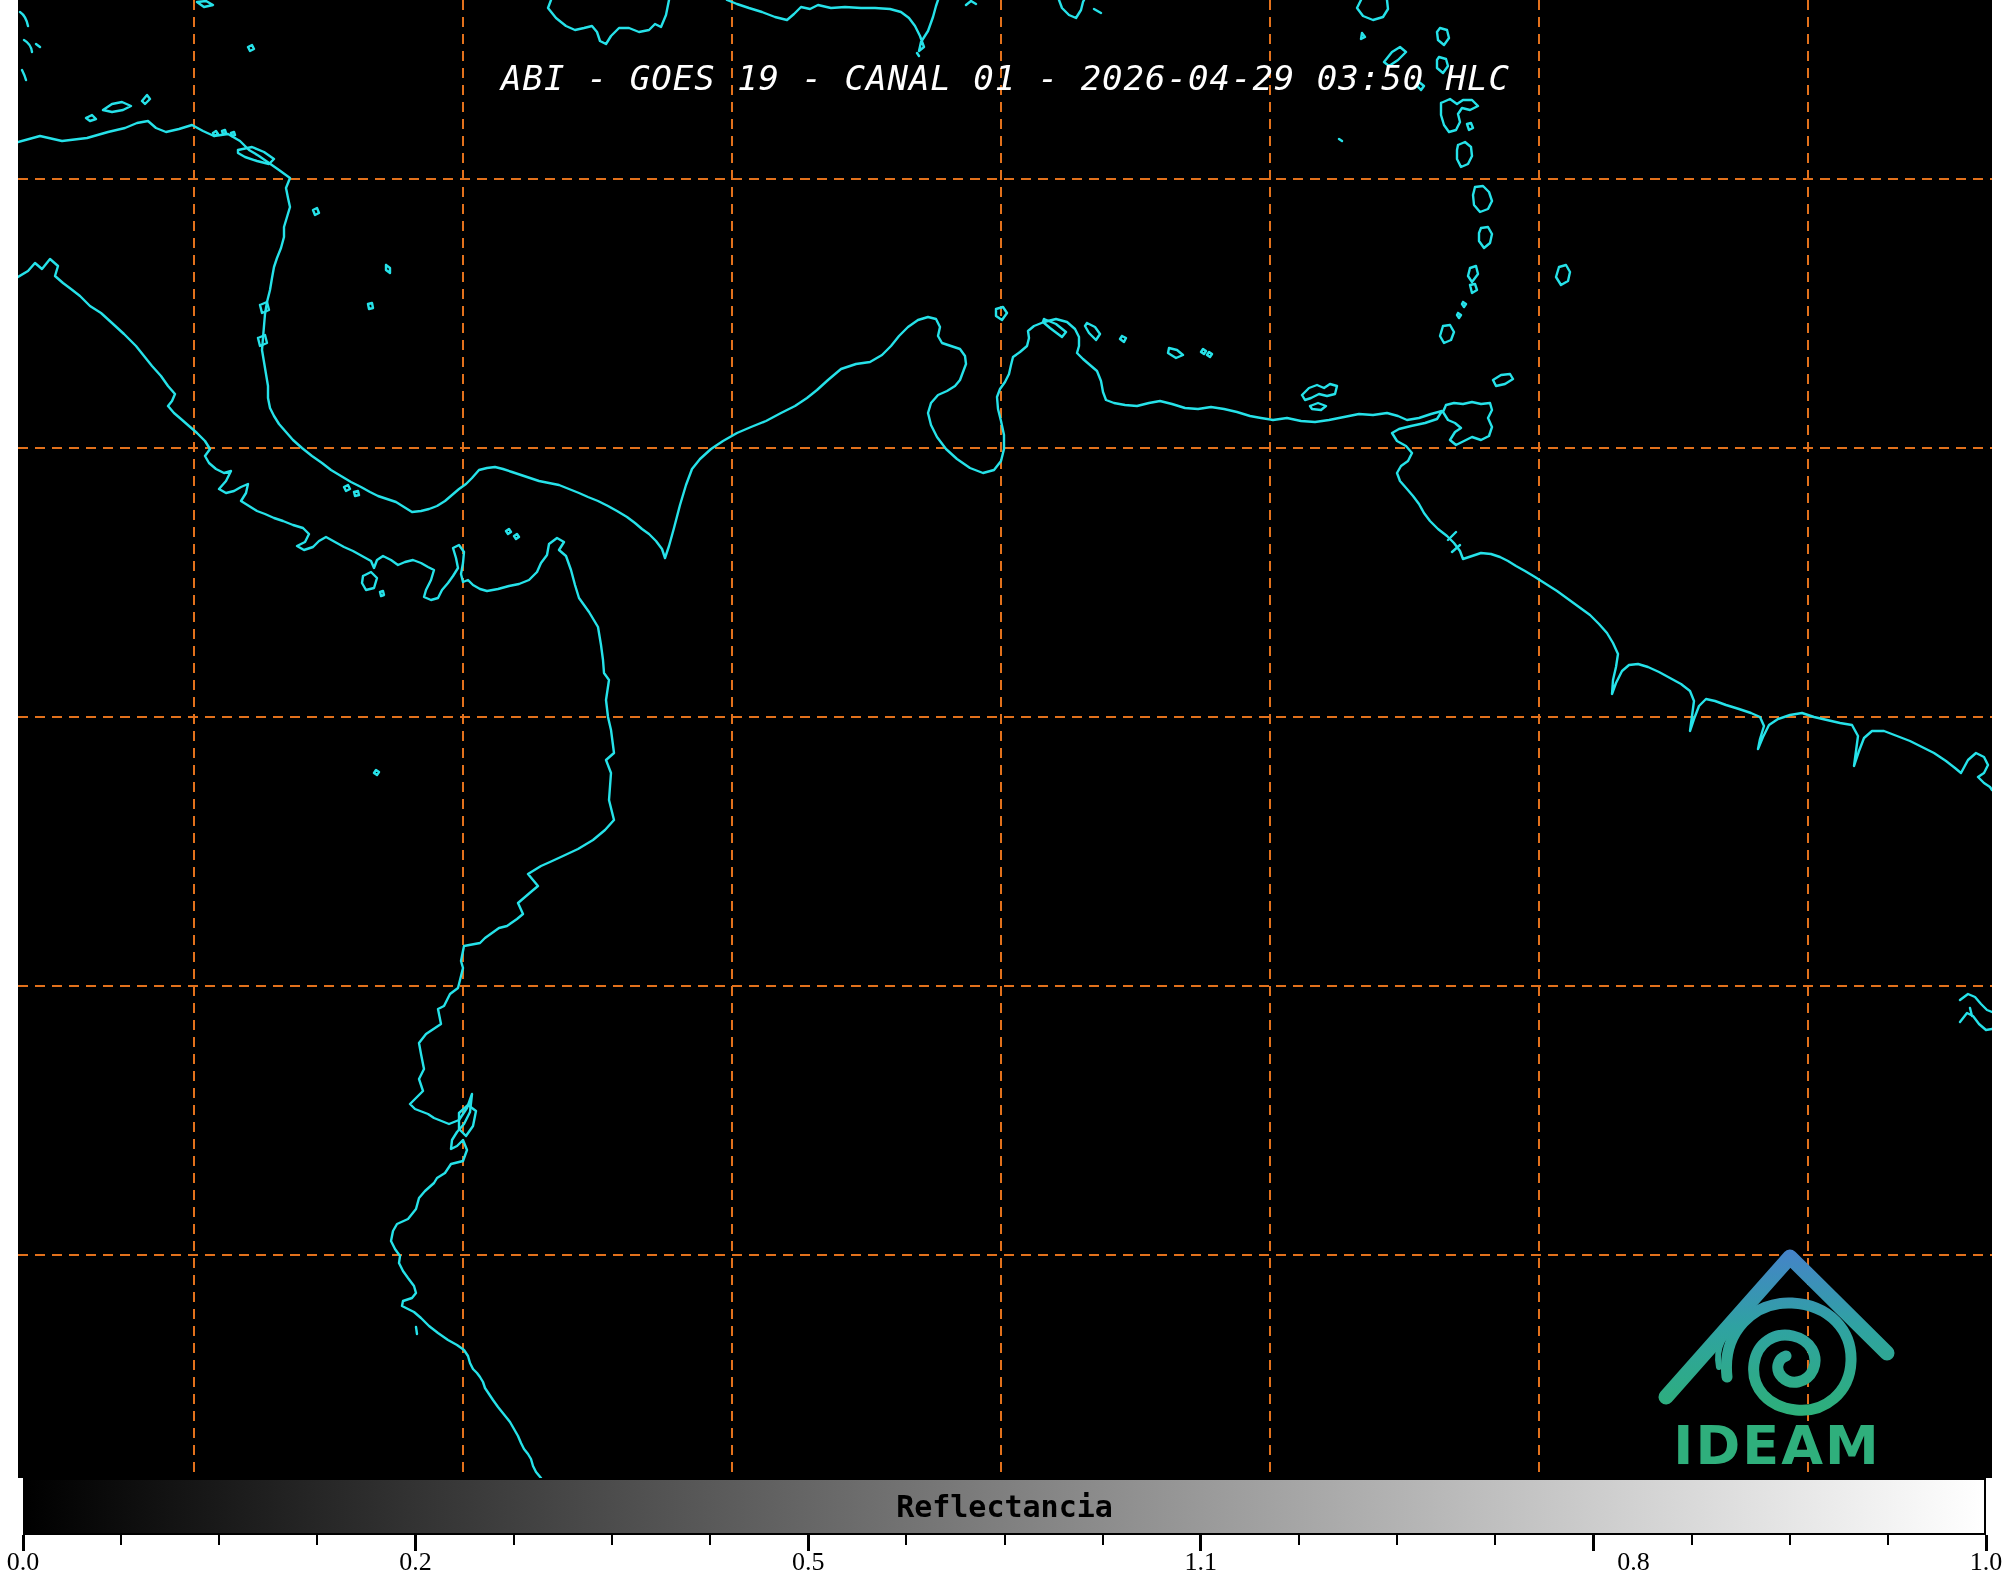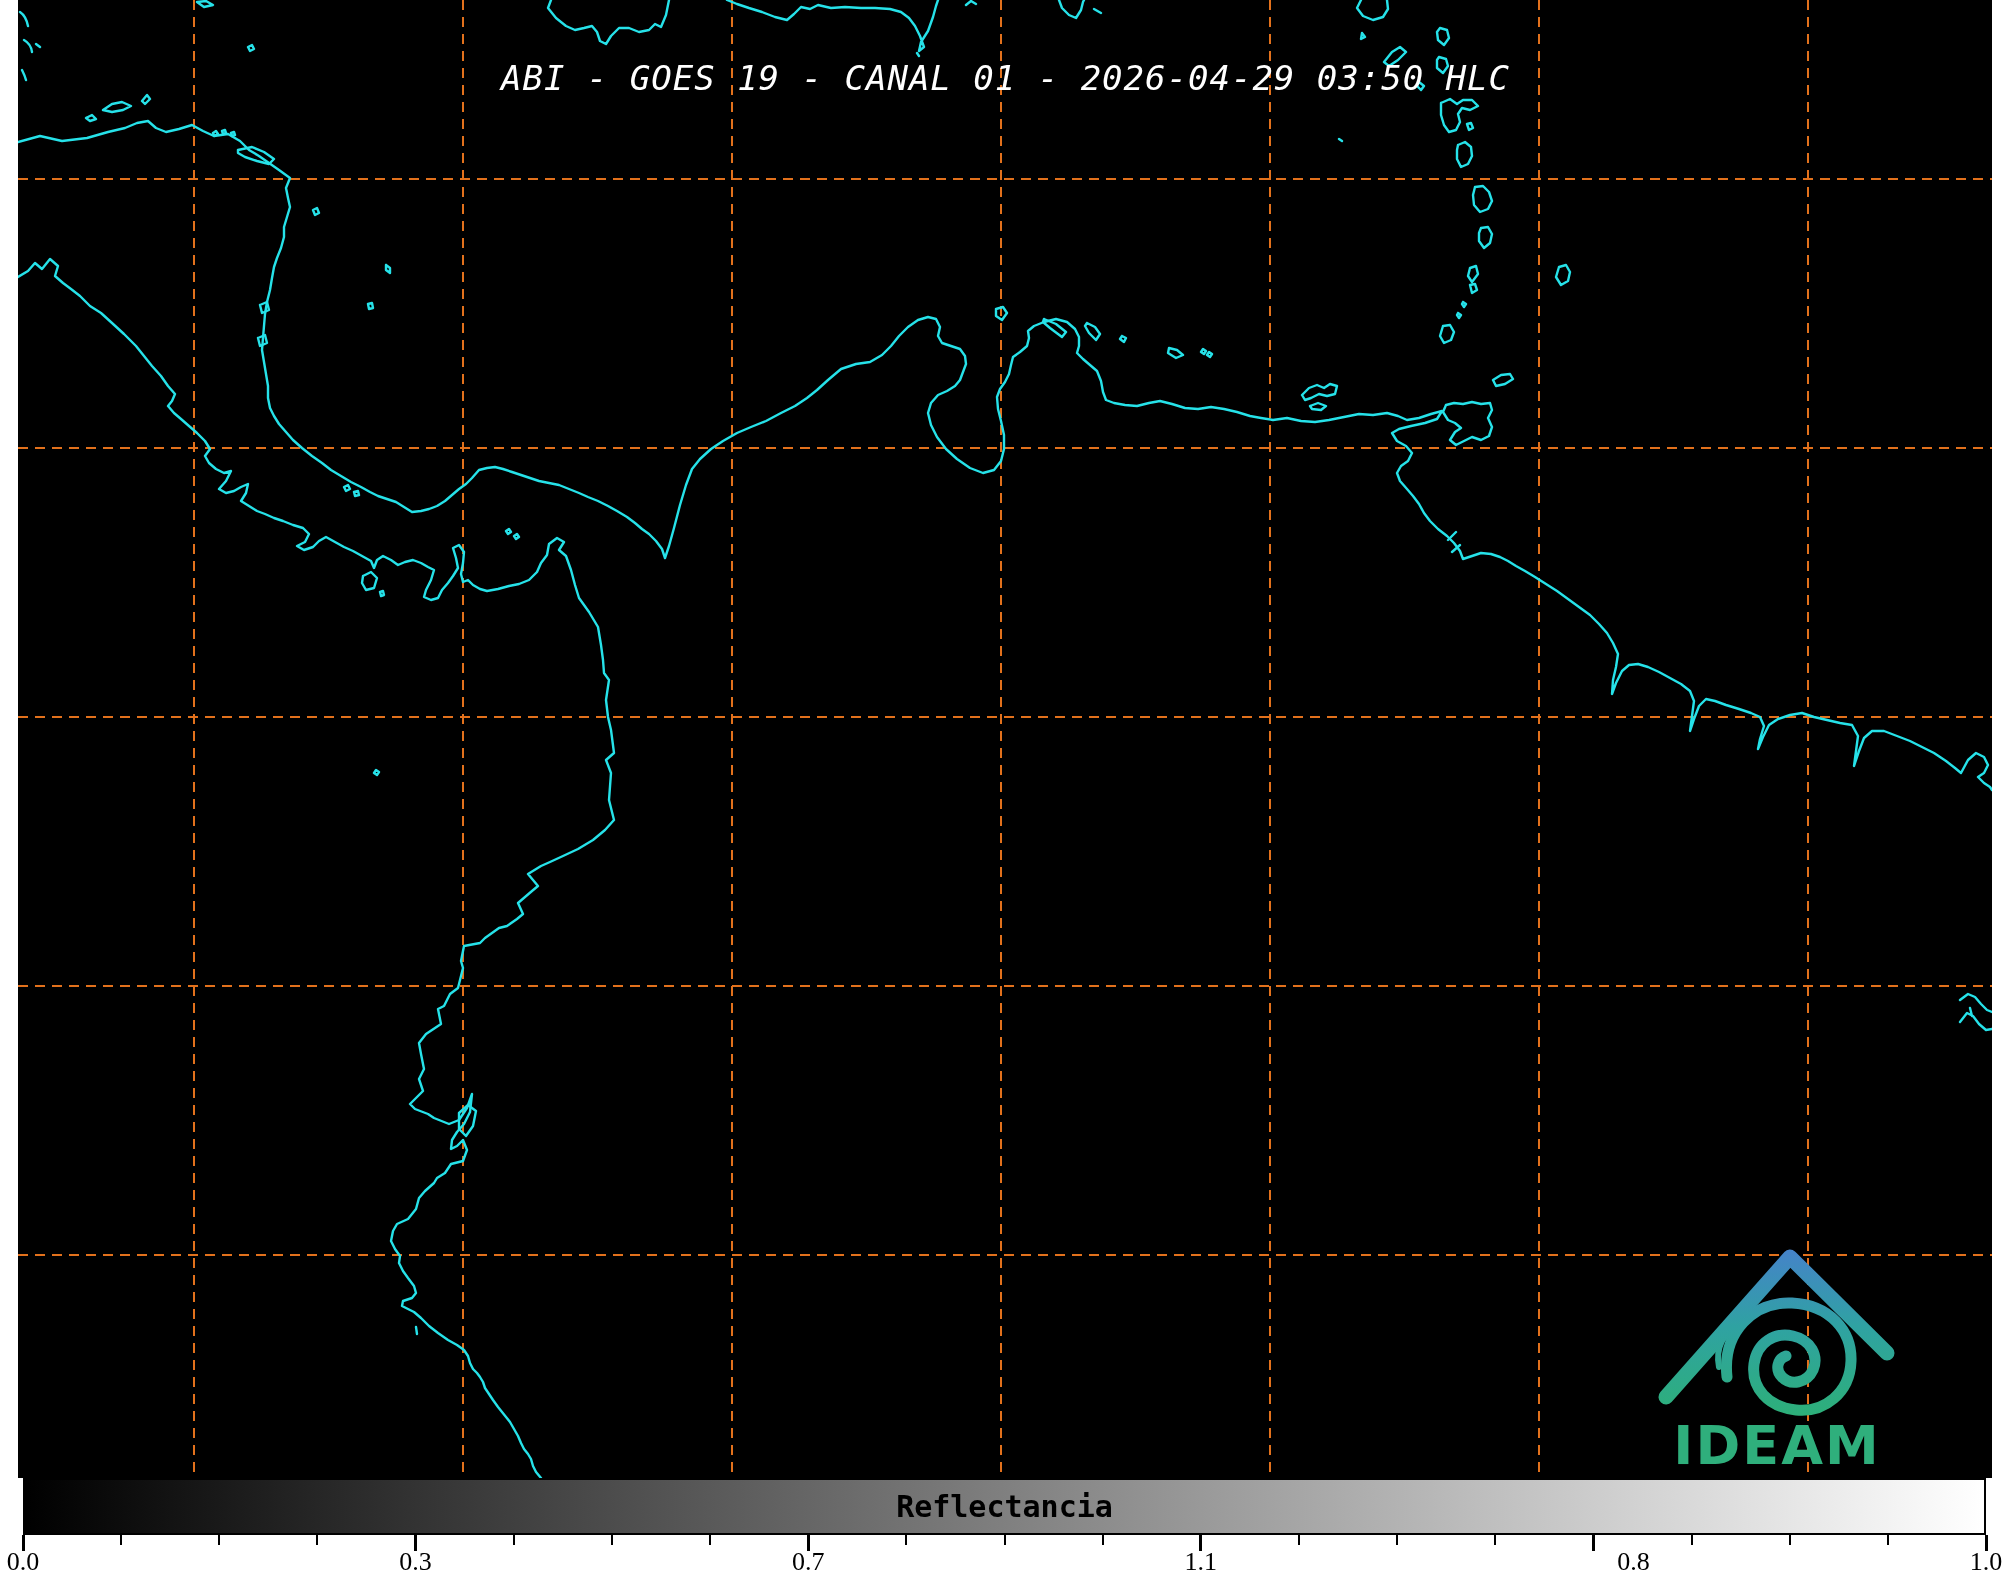--- a/index.html
+++ b/index.html
@@ -93,23 +93,23 @@
   <div class="page-title">ABI - GOES 19 - CANAL 01 - 2026-04-29 03:50 HLC</div>
 
   <div class="colorbar">
     <div class="cbar-label">Reflectancia</div>
   </div>
 
   <div id="colorbar-axis">
       <div class="tick major" style="left: 21.5px;"></div>
       <div class="tick-label" style="left: 23px;">0.0</div>
       <div class="tick major" style="left: 414.1px;"></div>
-      <div class="tick-label" style="left: 415.6px;">0.3</div>
+      <div class="tick-label" style="left: 415.6px;">0.2</div>
       <div class="tick major" style="left: 806.7px;"></div>
-      <div class="tick-label" style="left: 808.2px;">0.7</div>
+      <div class="tick-label" style="left: 808.2px;">0.5</div>
       <div class="tick major" style="left: 1199.3px;"></div>
       <div class="tick-label" style="left: 1200.8px;">1.1</div>
       <div class="tick major" style="left: 1591.9px;"></div>
       <div class="tick-label" style="left: 1593.4px; margin-left: 40px;">0.8</div>
       <div class="tick major" style="left: 1984.5px;"></div>
       <div class="tick-label" style="left: 1986px;">1.0</div>
       <div class="tick minor" style="left: 120.15px;"></div>
       <div class="tick minor" style="left: 218.3px;"></div>
       <div class="tick minor" style="left: 316.45px;"></div>
       <div class="tick minor" style="left: 512.75px;"></div>

